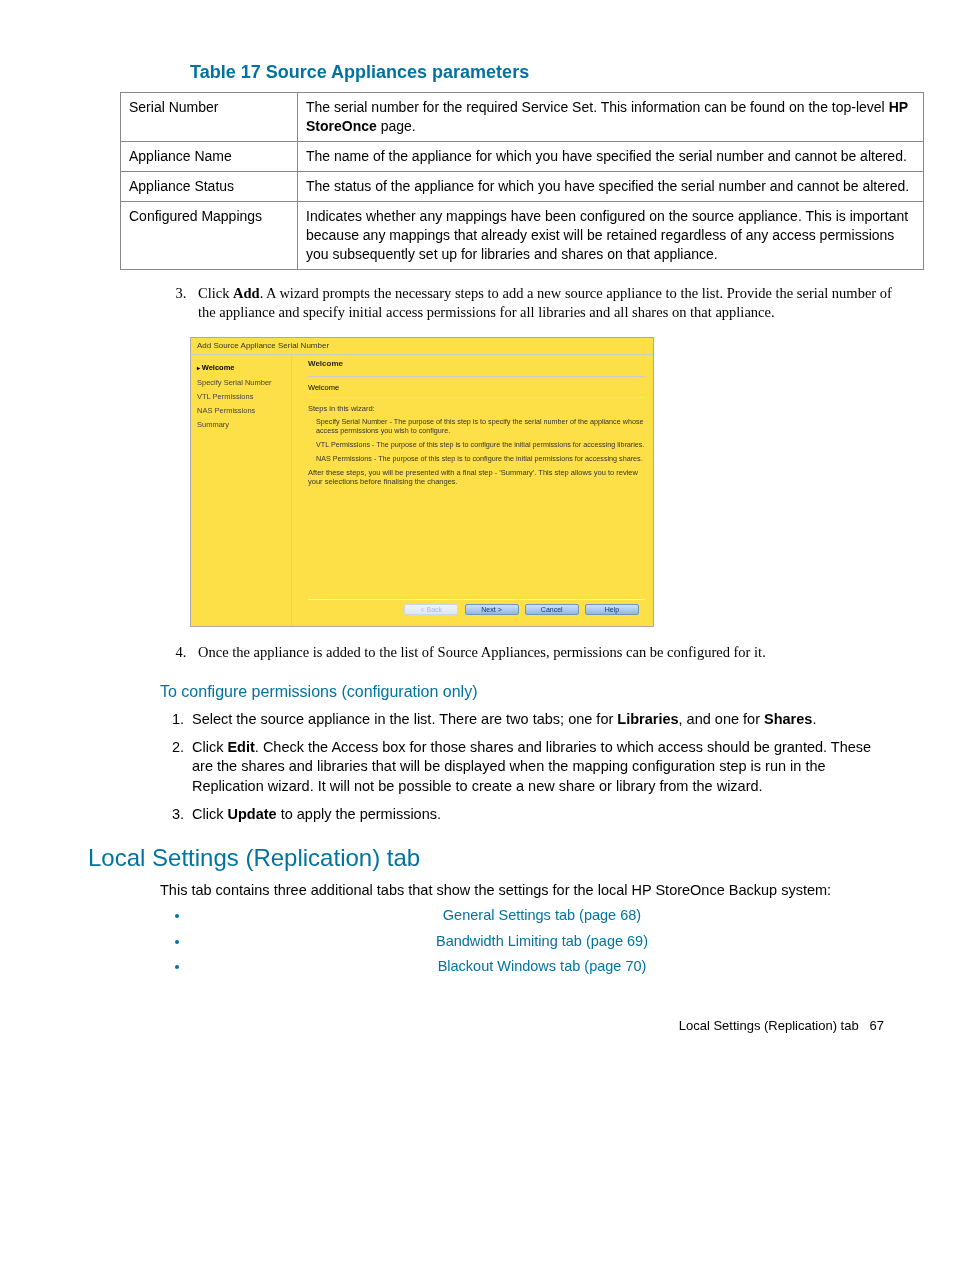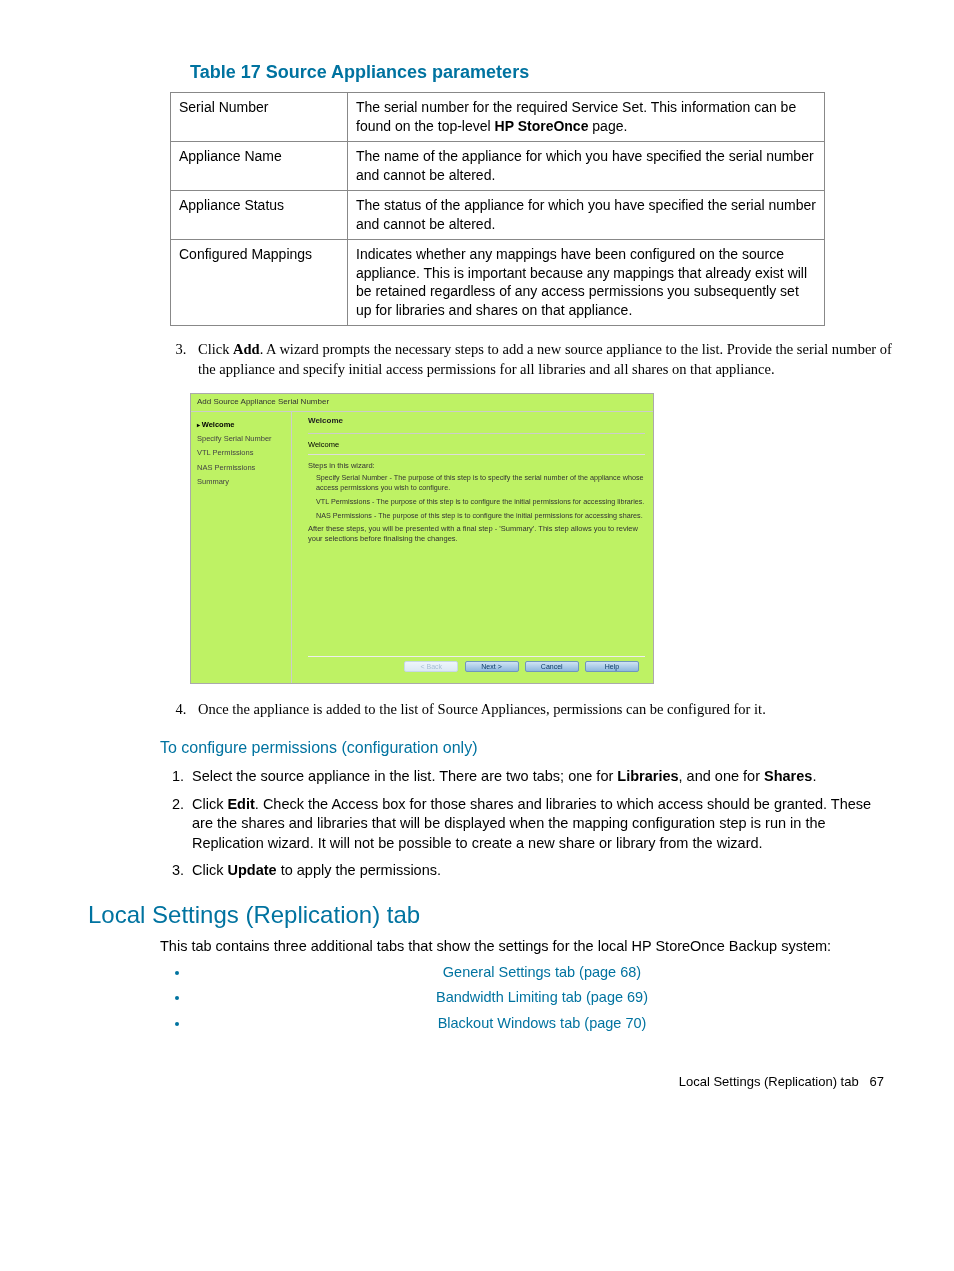--- a/index.html
+++ b/index.html
@@ -16,22 +16,22 @@
     padding: 40px 60px 30px 60px;
   }
   .table-caption {
     color: #0073a0;
     font-weight: bold;
     font-size: 18px;
     margin: 20px 0 8px 130px;
   }
   table.param-table {
     border-collapse: collapse;
-    margin-left: 110px;
-    width: 655px;
+    margin-left: 60px;
+    width: 804px;
   }
   table.param-table td {
     border: 1px solid #888;
     padding: 5px 8px;
     vertical-align: top;
     font-size: 14px;
   }
   table.param-table td:first-child {
     width: 160px;
   }
@@ -44,21 +44,21 @@
     margin-bottom: 10px;
     padding-left: 8px;
     font-family: Liberation Serif, serif;
   }
   
   .wizard-box {
     margin: 6px 0 16px 130px;
     width: 462px;
     border: 1px solid #aaa;
     font-size: 8px;
-    background: #bef264;
+    background: #fde047;
   }
   .wizard-title {
     border-bottom: 1px solid #ccc;
     padding: 3px 6px;
     font-size: 8px;
     color: #333;
   }
   .wizard-body {
     display: flex;
     gap: 8px;

